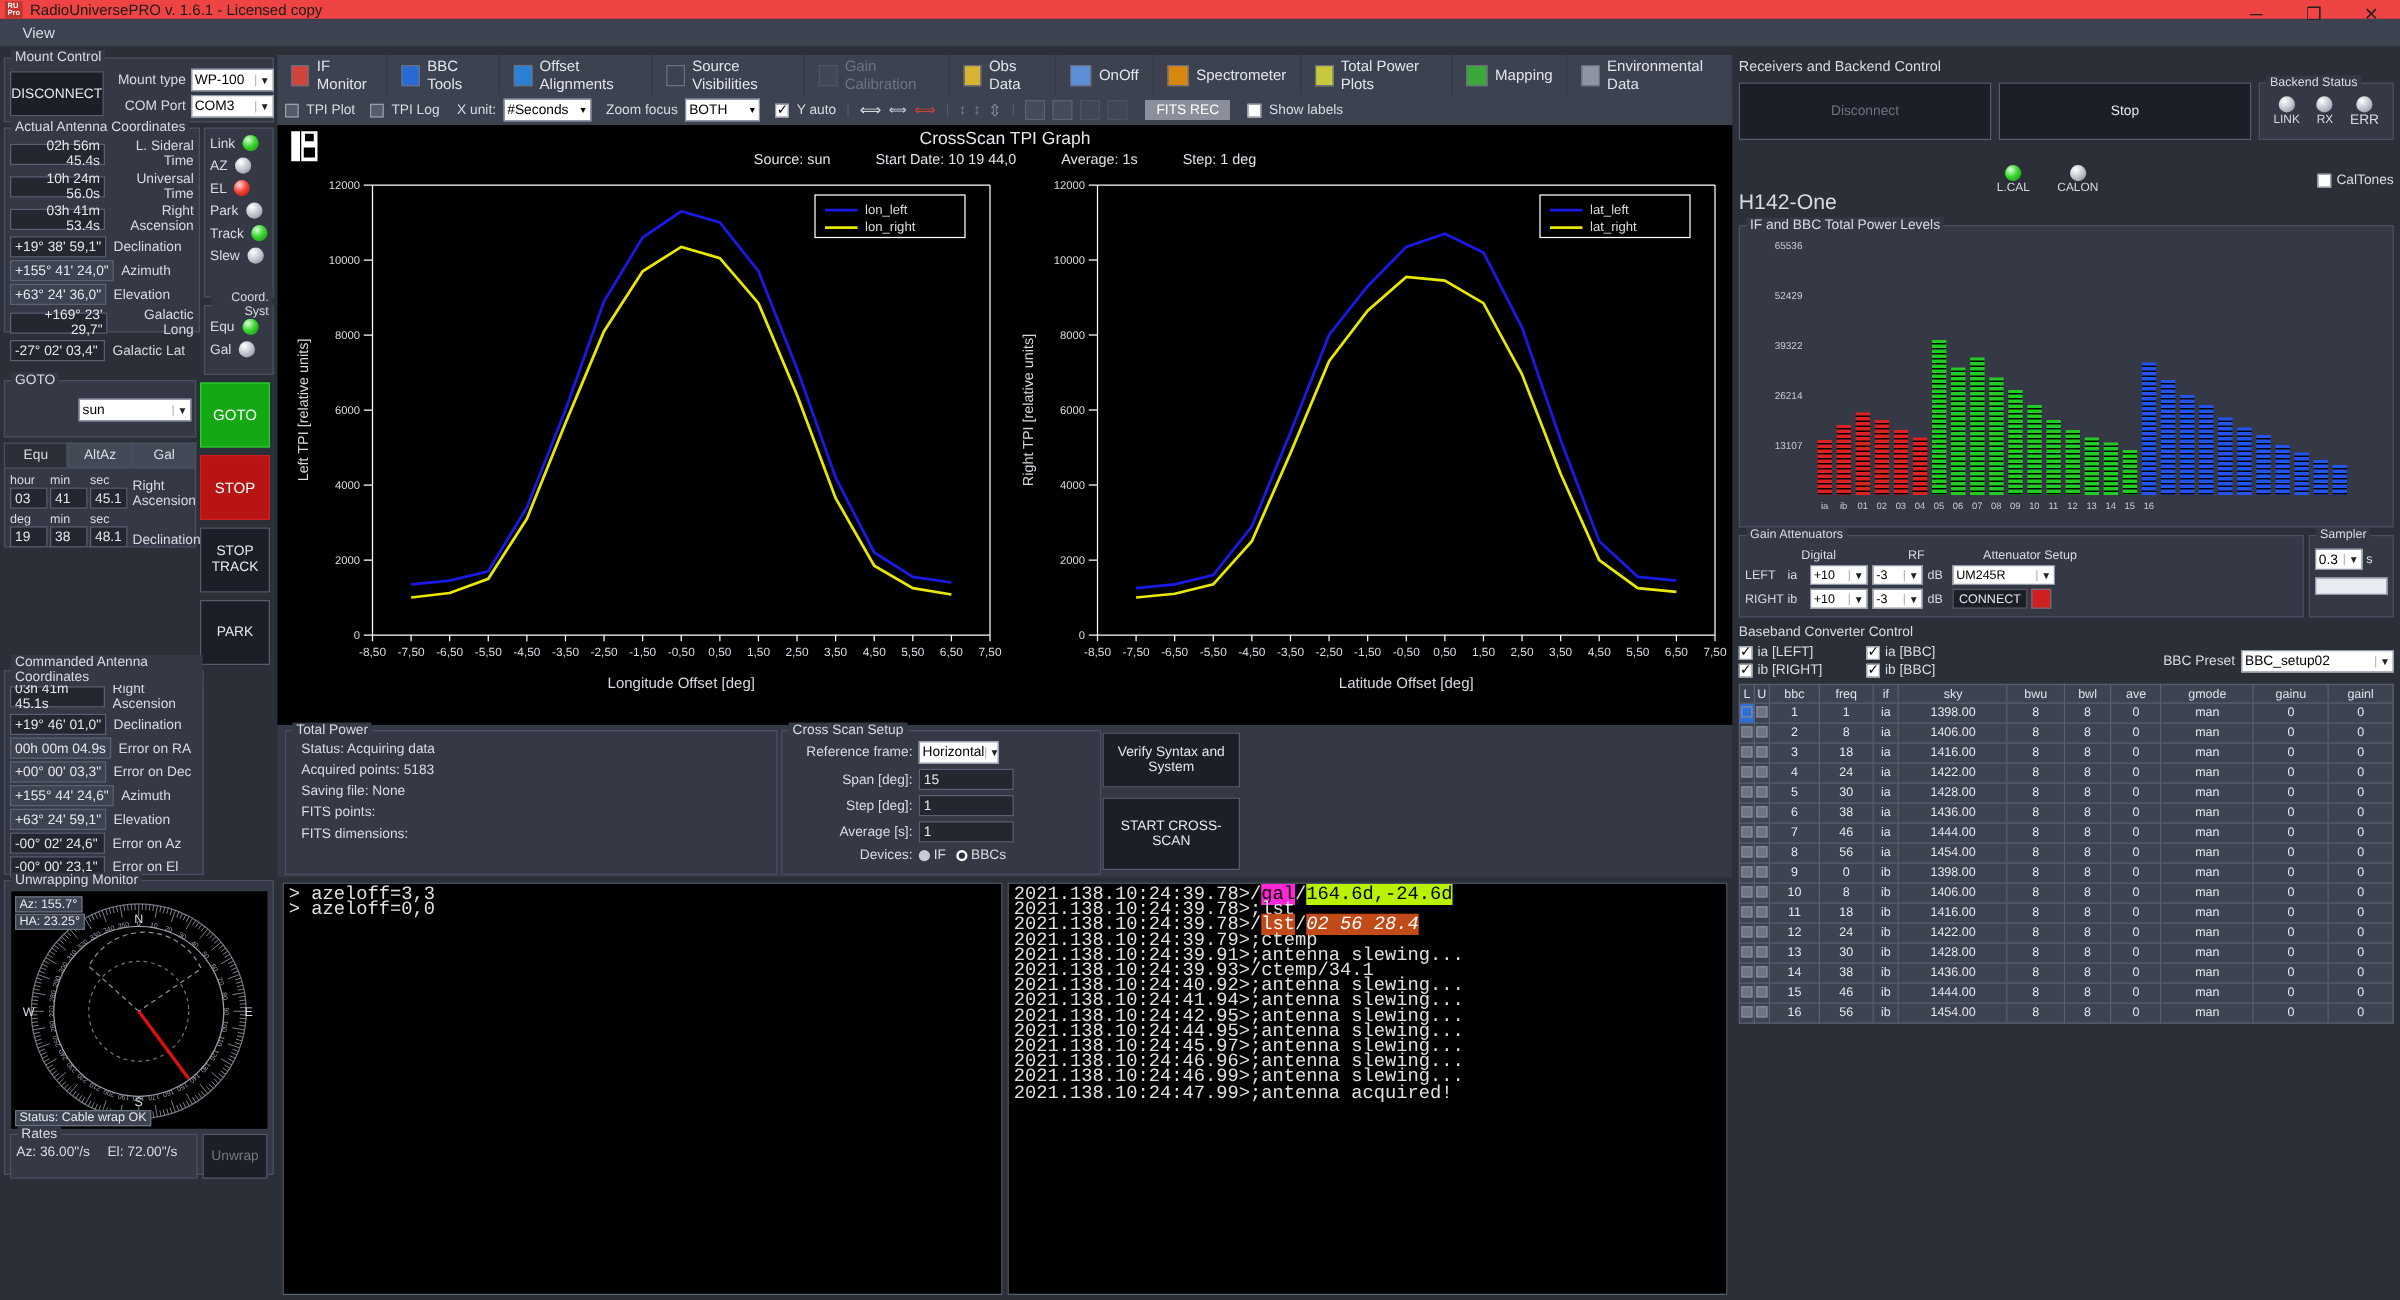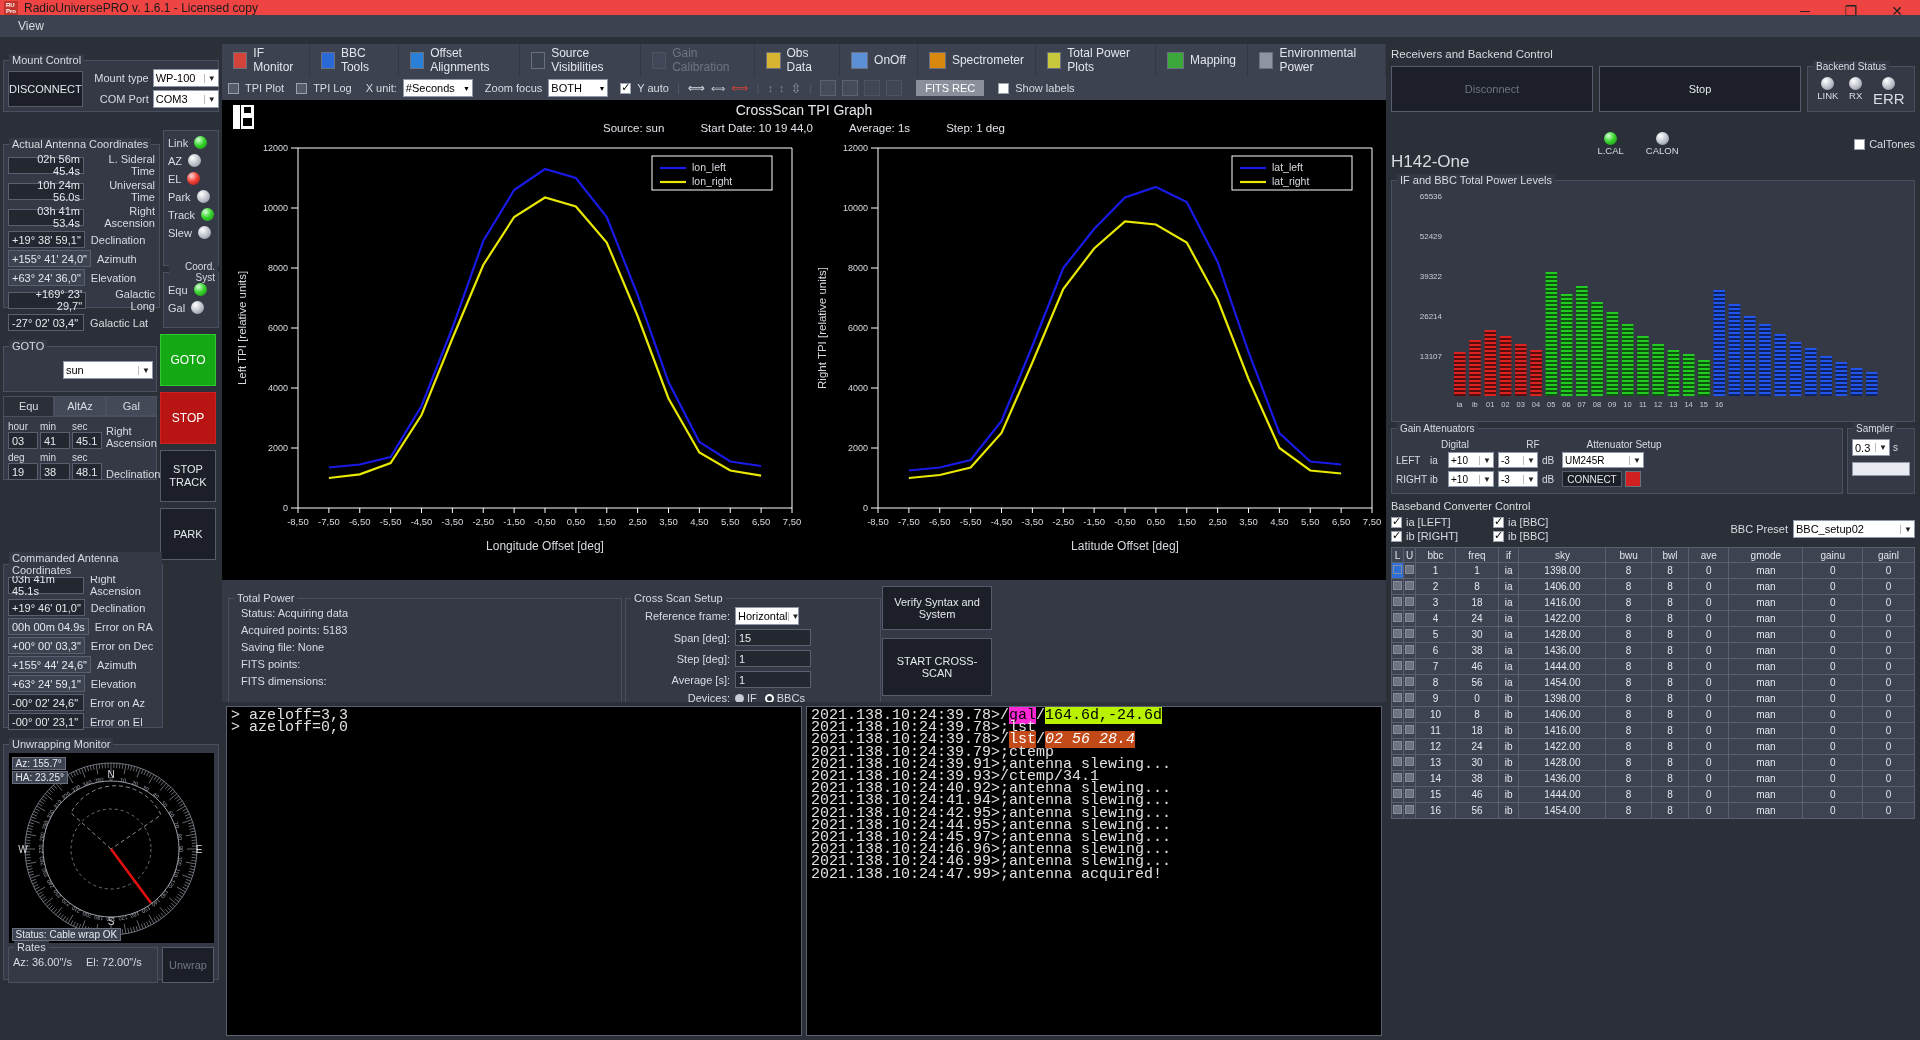--- a/index.html
+++ b/index.html
@@ -28,21 +28,21 @@
   }
   
   #menubar { height:22px; background:#3c4250; display:flex; align-items:center; padding-left:10px; font-size:12px;}
   #menubar .mi { padding:2px 8px; }
 
   
   #root { position:absolute; top:44px; left:0; right:0; bottom:0; }
 
   
   #leftcol { position:absolute; left:0; top:0; width:222px; bottom:0; background:#2b2f38; }
-  .group { border:1px solid #4a5060; margin:16px 3px; position:relative; padding:8px 4px 4px 4px; background:#343945; }
+  .group { border:1px solid #4a5060; margin:2px 3px; position:relative; padding:8px 4px 4px 4px; background:#343945; }
   .group > .glabel { position:absolute; top:-1px; left:5px; background:#343945; padding:0 3px; font-size:11px; color:#d8dce2;
      transform:translateY(-50%); }
   .fieldrow { display:flex; align-items:center; margin-bottom:2px; }
   .fieldbox {
     background:#232730; border:1px solid #5a6070; color:#e4e8ee;
     padding:1px 3px; font-size:11px; min-width:76px; height:17px;
     display:flex; align-items:center;
   }
   .fieldbox.ro { background:#3e4351; }
   .fieldlabel { margin-left:6px; font-size:11px; }
@@ -613,21 +613,21 @@
         <div class="tbtn">
           <span class="ticon" style="background:#c8c83c;opacity:1"></span>
           <span>Total Power Plots</span>
         </div>
         <div class="tbtn">
           <span class="ticon" style="background:#3ca83c;opacity:1"></span>
           <span>Mapping</span>
         </div>
         <div class="tbtn">
           <span class="ticon" style="background:#8e94a2;opacity:1"></span>
-          <span>Environmental Power</span>
+          <span>Environmental Data</span>
         </div>
       </div>
   <div id="toolbar2">
     <span class="chk"></span>
     <span>TPI Plot</span>
     <span class="chk" style="margin-left:6px;"></span>
     <span>TPI Log</span>
     <span style="margin-left:8px;">X unit:</span>
     <div class="minisel">
       <span>#Seconds</span>
@@ -882,21 +882,21 @@
             <div style="text-align: center;">
               <div class="led " style="margin:0 auto;"></div>
               <div style="font-size:9.5px;">LINK</div>
             </div>
             <div style="text-align: center;">
               <div class="led " style="margin:0 auto;"></div>
               <div style="font-size:9.5px;">RX</div>
             </div>
             <div style="text-align: center;">
               <div class="led " style="margin:0 auto;"></div>
-              <div style="font-size:15px;">ERR</div>
+              <div style="font-size:11px;">ERR</div>
             </div>
           </div>
     </div>
   </div>
 
   <div style="display:flex;align-items:center;margin:4px 5px 0 5px;gap:8px;">
     <span style="font-size:17px;margin-top:36px;">H142-One</span>
     <div id="calleds" style="display:flex;gap:22px;margin-left:120px;">
           <div style="text-align: center;">
             <div class="led green" style="margin:0 auto;"></div>

